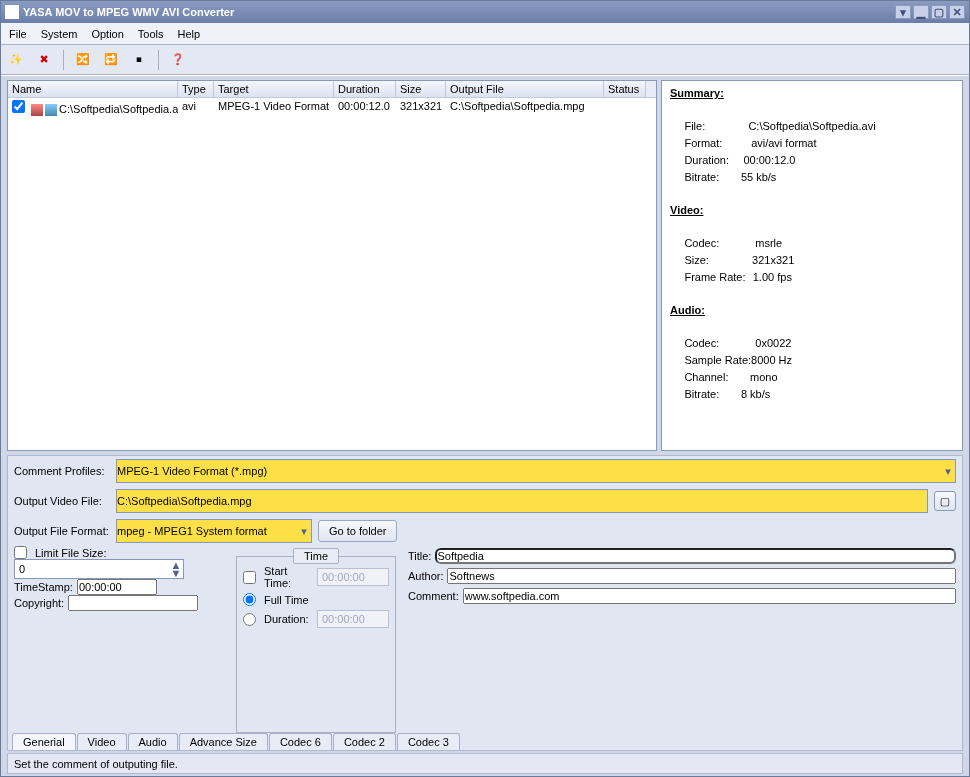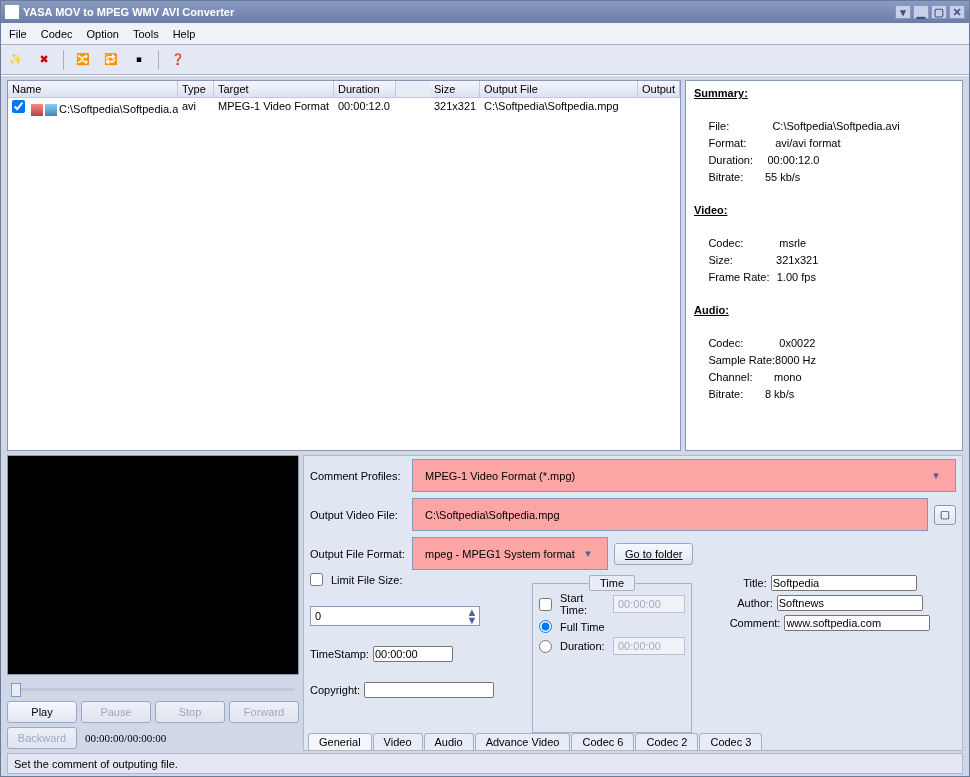--- a/index.html
+++ b/index.html
@@ -16,46 +16,46 @@
 .upper { display: flex; height: 378px; border-top: 1px solid #fff; }
 .filelist { flex: 1; background: #fff; display: flex; flex-direction: column; border: 1px solid #8898b8; margin: 4px 2px 2px 6px; }
 .filelist-header { display: flex; background: #e8ecf6; border-bottom: 1px solid #c0c8dc; }
 .filelist-header .col { padding: 2px 4px; border-right: 1px solid #c0c8dc; background: linear-gradient(#f4f6fc, #dde2f0); cursor: pointer; }
 .filelist-row { display: flex; padding: 2px 0; }
 .filelist-row .cell { padding: 0 4px; white-space: nowrap; overflow: hidden; }
 .col-name, .cell-name { width: 170px; }
 .col-type, .cell-type { width: 36px; }
 .col-target, .cell-target { width: 120px; }
 .col-duration, .cell-duration { width: 62px; }
-.col-size, .cell-size { width: 50px; margin-left: 34px; }
+.col-size, .cell-size { width: 50px; }
 .col-output, .cell-output { width: 158px; }
 .col-status, .cell-status { width: 42px; }
 .summary { width: 302px; background: #fff; margin: 4px 6px 2px 2px; border: 1px solid #8898b8; font-family: "Courier New", monospace; font-size: 12px; padding: 4px 8px; position: relative; overflow-y: scroll; overflow-x: scroll; white-space: pre; line-height: 16px; }
 .summary u { font-weight: bold; }
 .lower { display: flex; height: 300px; padding: 2px 6px 2px 6px; gap: 4px; }
 .preview { width: 292px; display: flex; flex-direction: column; }
 .preview-video { flex: 1; background: #000; border: 1px solid #8898b8; margin-bottom: 4px; }
 .preview-slider { height: 20px; display: flex; align-items: center; padding: 0 4px; }
 .preview-slider .track { flex: 1; height: 3px; background: #c0c8dc; position: relative; }
 .preview-slider .thumb { position: absolute; left: 0; top: -5px; width: 10px; height: 14px; background: #e8ecf6; border: 1px solid #8898b8; }
 .preview-buttons { display: flex; flex-wrap: wrap; gap: 4px; padding: 2px 0; }
 .preview-buttons button { width: 70px; height: 22px; background: linear-gradient(#f6f8fc,#e0e6f2); border: 1px solid #9aa8c8; border-radius: 3px; cursor: pointer; }
 .preview-buttons button:disabled { color: #a0a8c0; background: linear-gradient(#eef0f8,#e0e4f0); cursor: default; }
 .preview-time { font-family: Tahoma; margin-left: 4px; align-self: center; }
 .settings { flex: 1; border: 1px solid #b0b8d0; background: #e0e6f2; display: flex; flex-direction: column; }
 .settings-row { display: flex; align-items: center; padding: 3px 6px; gap: 6px; }
 .settings-row label { width: 96px; text-align: left; }
-.settings-row input[type=text], .settings-row .combo { height: 33px; border: 1px solid #8898b8; background: #fca5a5; padding: 0 12px; }
+.settings-row input[type=text], .settings-row .combo { height: 24px; border: 1px solid #8898b8; background: #fde047; padding: 0 0; }
 .settings-row .combo { display: flex; align-items: center; justify-content: space-between; }
 .settings-row .combo .arrow { width: 14px; text-align: center; color: #506090; }
-.btn { height: 22px; padding: 0 10px; background: linear-gradient(#f6f8fc,#e0e6f2); border: 1px solid #9aa8c8; border-radius: 3px; cursor: pointer; text-decoration: underline; }
+.btn { height: 22px; padding: 0 10px; background: linear-gradient(#f6f8fc,#e0e6f2); border: 1px solid #9aa8c8; border-radius: 3px; cursor: pointer; }
 .browse-btn { width: 22px; height: 20px; border: 1px solid #8898b8; background: linear-gradient(#f6f8fc,#e0e6f2); border-radius: 3px; cursor: pointer; }
 .settings-lower { display: flex; flex: 1; padding: 0 6px; gap: 12px; }
-.settings-left { display: flex; flex-direction: column; gap: 20px; width: 210px; }
-.settings-meta { display: flex; flex-direction: column; gap: 4px; flex: 1; padding-top: 2px; align-items: center; }
+.settings-left { display: flex; flex-direction: column; gap: 0; width: 210px; }
+.settings-meta { display: flex; flex-direction: column; gap: 4px; flex: 1; padding-top: 2px; }
 .timebox { border: 1px solid #a8b0c8; padding: 8px 6px 6px 6px; position: relative; width: 160px; margin-top: 10px; }
 .timebox .legend { position: absolute; top: -9px; left: 50%; transform: translateX(-50%); background: #e8ecf6; border: 1px solid #a8b0c8; padding: 1px 10px; border-radius: 2px; }
 .timebox .trow { display: flex; align-items: center; gap: 4px; margin-bottom: 4px; }
 .timebox input[type=text] { width: 72px; height: 18px; border: 1px solid #b8c0d8; background: #f0f2f8; color: #a0a8c0; padding: 0 4px; }
 .spinner { display: flex; align-items: center; border: 1px solid #8898b8; background: #fff; height: 20px; width: 170px; }
 .spinner input { border: none; flex: 1; padding: 0 4px; height: 18px; }
 .spinner .spin { width: 14px; display: flex; flex-direction: column; font-size: 7px; color: #506090; line-height: 8px; text-align: center; }
 .tabs { display: flex; padding: 0 4px; margin-top: auto; }
 .tabs .tab { padding: 2px 10px; border: 1px solid #a8b0c8; border-bottom: none; background: #e8ecf6; margin-right: 1px; border-radius: 3px 3px 0 0; cursor: pointer; }
 .tabs .tab.active { background: #f4f6fc; }
@@ -73,21 +73,21 @@
   <div class="wincontrols">
     <span>▾</span>
     <span>▁</span>
     <span>▢</span>
     <span>✕</span>
   </div>
 </div>
 
 <div class="menubar">
   <span>File</span>
-  <span>Codec</span>
+  <span>System</span>
   <span>Option</span>
   <span>Tools</span>
   <span>Help</span>
 </div>
 
 <div class="toolbar">
   <span class="tbtn">✨</span>
   <span class="tbtn" style="color:#c00">✖</span>
   <span class="sep"></span>
   <span class="tbtn">🔀</span>
@@ -99,21 +99,21 @@
 
 <div class="upper">
   <div class="filelist">
     <div class="filelist-header">
       <div class="col col-name">Name</div>
       <div class="col col-type">Type</div>
       <div class="col col-target">Target</div>
       <div class="col col-duration">Duration</div>
       <div class="col col-size">Size</div>
       <div class="col col-output">Output File</div>
-      <div class="col col-status">Output</div>
+      <div class="col col-status">Status</div>
     </div>
     <div class="filelist-row">
       <div class="cell cell-name"><input type="checkbox" checked="" style=""><span class="fileicon"></span><span class="fileicon2"></span><span>C:\Softpedia\Softpedia.avi</span></div>
       <div class="cell cell-type">avi</div>
       <div class="cell cell-target">MPEG-1 Video Format</div>
       <div class="cell cell-duration">00:00:12.0</div>
       <div class="cell cell-size">321x321</div>
       <div class="cell cell-output">C:\Softpedia\Softpedia.mpg</div>
       <div class="cell cell-status"></div>
     </div>
@@ -134,36 +134,20 @@
 <u>Audio:</u>
 
   <span>Codec:</span>     <span>0x0022</span>
   <span>Sample Rate:</span><span>8000 Hz</span>
   <span>Channel:</span>   <span>mono</span>
   <span>Bitrate:</span>   <span>8 kb/s</span>
 </div>
 </div>
 
 <div class="lower">
-  <div class="preview">
-    <div class="preview-video"></div>
-    <div class="preview-slider">
-      <div class="track">
-          <div class="thumb"></div>
-        </div>
-    </div>
-    <div class="preview-buttons">
-      <button>Play</button>
-      <button disabled="">Pause</button>
-      <button disabled="">Stop</button>
-      <button disabled="">Forward</button>
-      <button disabled="">Backward</button>
-      <span class="preview-time">00:00:00/00:00:00</span>
-    </div>
-  </div>
 
   <div class="settings">
     <div class="settings-row">
       <label>Comment Profiles:</label>
       <div class="combo" style="flex:1">
           <span>MPEG-1 Video Format (*.mpg)</span>
           <span class="arrow">▾</span>
         </div>
     </div>
     <div class="settings-row">
@@ -217,38 +201,38 @@
         <div class="trow">
             <input type="radio" name="tm" style="">
             <span style="width:56px">Duration:</span>
             <input type="text" value="00:00:00" style="">
           </div>
       </div>
 
       <div class="settings-meta">
         <div style="display:flex;align-items:center;gap:4px">
             <label class="r">Title:</label>
-            <input type="text" style="flex: 1 1 0%;" value="Softpedia">
+            <input type="text" style="flex: 1 1 0%; border-radius: 6px;" value="Softpedia">
           </div>
         <div style="display:flex;align-items:center;gap:4px">
             <label class="r">Author:</label>
             <input type="text" style="flex: 1 1 0%;" value="Softnews">
           </div>
         <div style="display:flex;align-items:center;gap:4px">
             <label class="r">Comment:</label>
             <input type="text" style="flex: 1 1 0%;" value="www.softpedia.com">
           </div>
       </div>
     </div>
 
     <div class="tabs">
       <div class="tab active">Generial</div>
       <div class="tab">Video</div>
       <div class="tab">Audio</div>
-      <div class="tab">Advance Video</div>
+      <div class="tab">Advance Size</div>
       <div class="tab">Codec 6</div>
       <div class="tab">Codec 2</div>
       <div class="tab">Codec 3</div>
     </div>
   </div>
 </div>
 
 <div class="statusbar">
   <span>Set the comment of outputing file.</span>
 </div>

